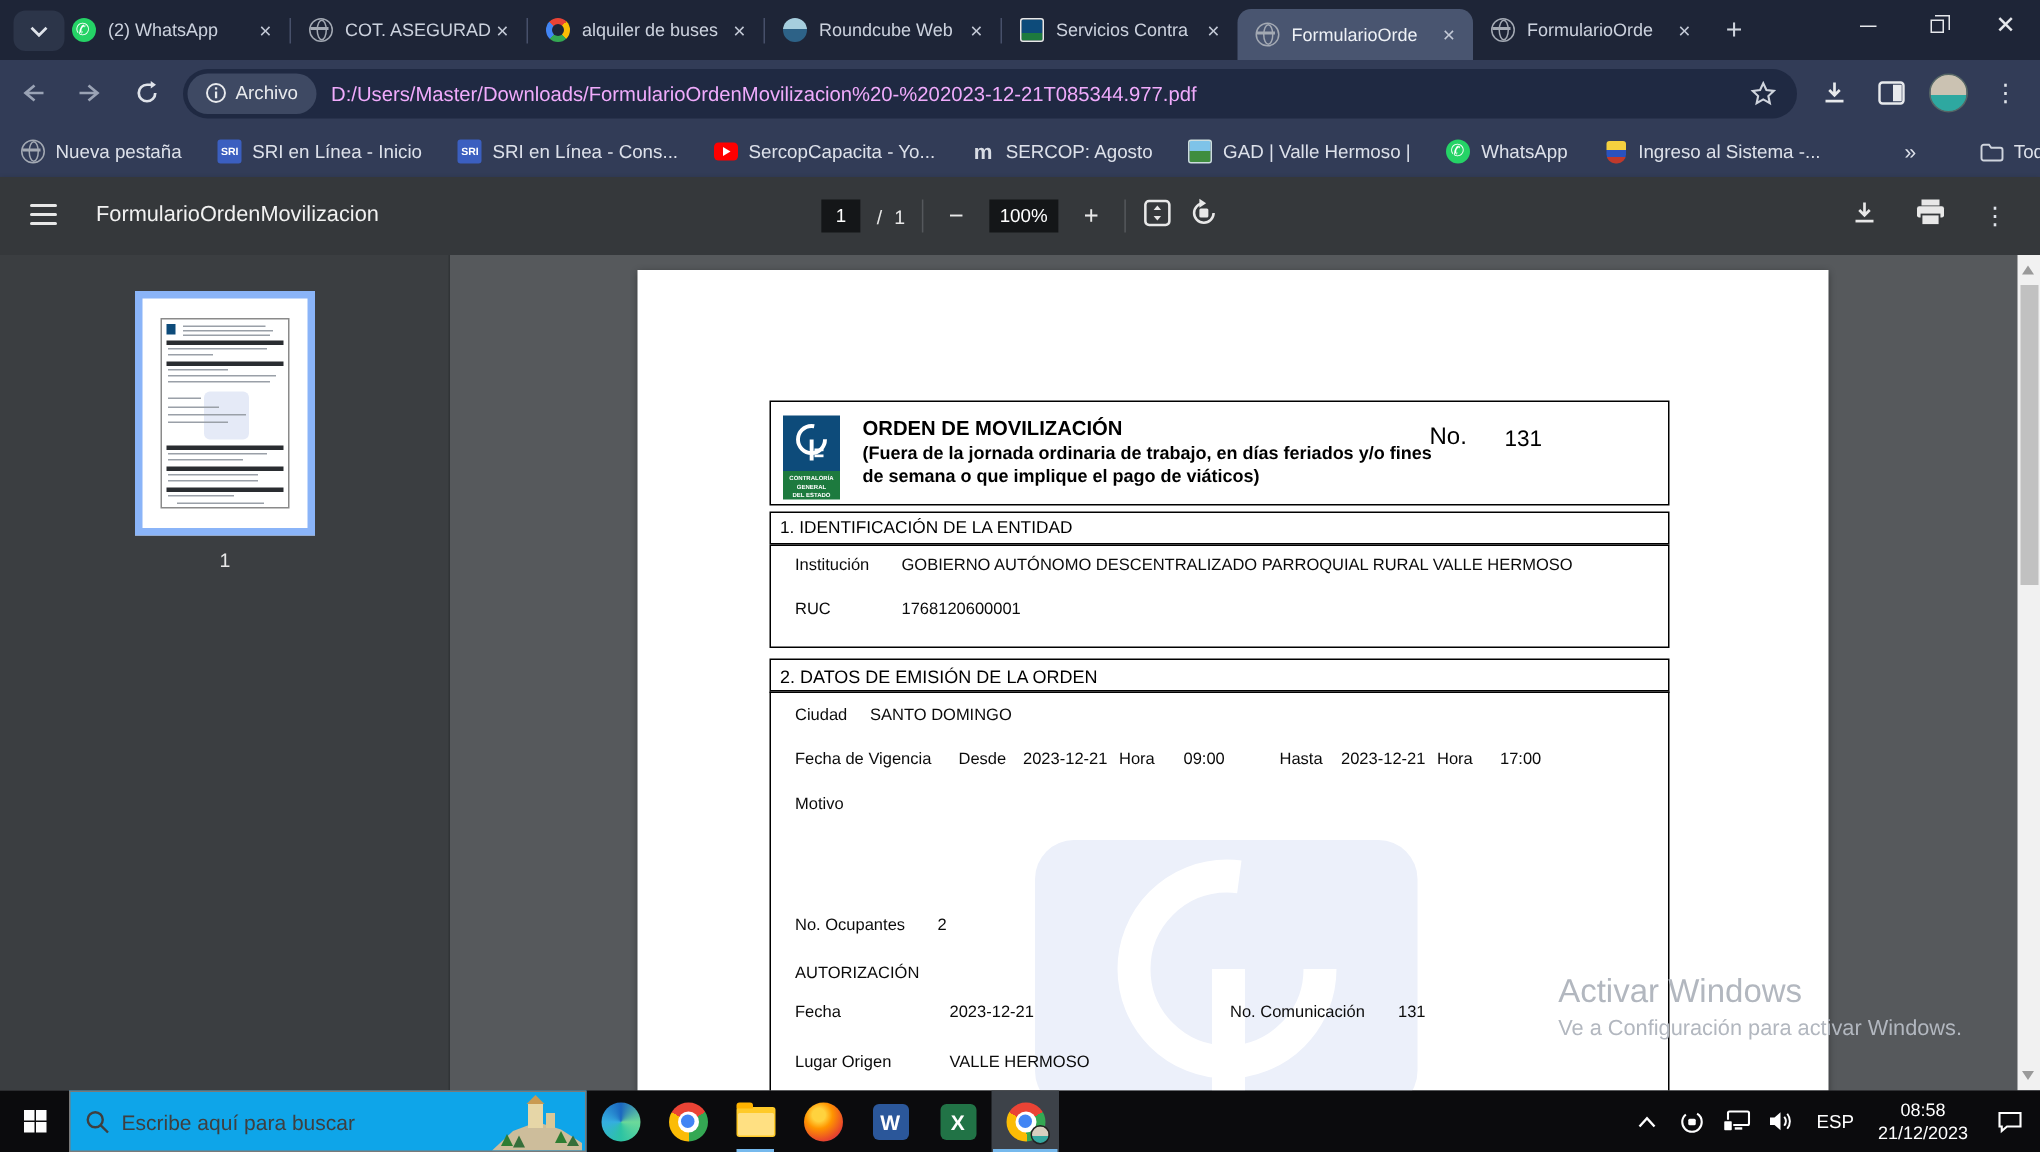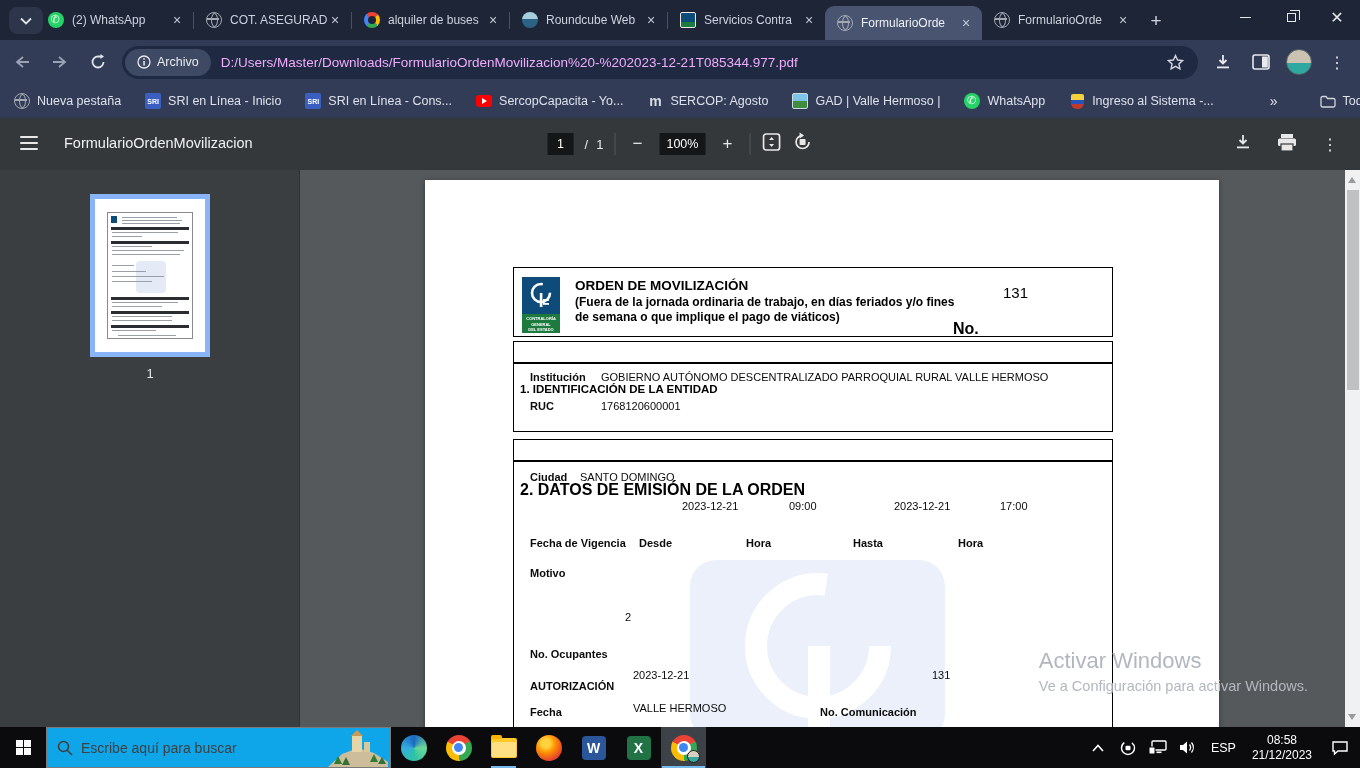--- a/index.html
+++ b/index.html
@@ -80,21 +80,21 @@
   .ml { position:absolute; background:#9aa0a8; height:1px; }
   .mbar { position:absolute; background:#2a2d31; height:2.5px; left:3px; right:3px; }
   .mlogo { position:absolute; left:3px; top:3px; width:6px; height:7px; background:#0d4b7a; }
   .mwm { position:absolute; left:28px; top:48px; width:30px; height:32px; background:#dfe5f5; border-radius:4px; opacity:.8; }
   .thumblabel { position:absolute; left:90px; top:196px; width:120px; text-align:center; color:#e8e8e8; font-size:13px; }
 
   
   .page { position:absolute; left:425px; top:10px; width:794px; height:560px; background:#fff; box-shadow:0 1px 5px rgba(0,0,0,.4); }
   .fbox { position:absolute; border:1.5px solid #000; }
   .frow { position:absolute; font-size:11px; color:#0b0b0b; white-space:nowrap; }
-  .fl { font-weight:bold;margin-top:37px; }
+  .fl { font-weight:normal; }
   .abs { position:absolute; white-space:nowrap; }
   .cgelogo { position:absolute; left:97px; top:97px; width:38px; height:56px; }
   .cgeblue { width:38px; height:37px; background:#0d4b7a; position:relative; }
   .cgegreen { width:38px; height:19px; background:#1d7a3e; color:#fff; font-size:4px; text-align:center; line-height:5.5px; padding-top:2px; font-weight:bold; }
   .formtitle { position:absolute; left:150px; top:98px; width:392px; color:#000; }
   .formtitle .t1 { font-size:13.5px; font-weight:bold; }
   .formtitle .t2 { font-size:12px; font-weight:bold; line-height:14.5px; margin-top:2px; }
   .bigwm { position:absolute; left:265px; top:380px; width:255px; height:180px; background:#ecf0fa; border-radius:26px; overflow:hidden; }
 
   
@@ -437,21 +437,21 @@
       <div class="fbox" style="left:88px; top:161px; width:600px; height:22px;">
         <div class="abs fl" style="left:6px; top:4px; font-size:11.5px;">1. IDENTIFICACIÓN DE LA ENTIDAD</div>
       </div>
       <div class="fbox" style="left:88px; top:182.5px; width:600px; height:69px;"></div>
       <div class="frow" style="left:105px; top:191px;"><span class="fl">Institución</span></div>
       <div class="frow" style="left:176px; top:191px;"><span>GOBIERNO AUTÓNOMO DESCENTRALIZADO PARROQUIAL RURAL VALLE HERMOSO</span></div>
       <div class="frow" style="left:105px; top:220px;"><span class="fl">RUC</span></div>
       <div class="frow" style="left:176px; top:220px;"><span>1768120600001</span></div>
 
       <div class="fbox" style="left:88px; top:259px; width:600px; height:22px;">
-        <div class="abs fl" style="left:6px; top:4px; font-size:16px;">2. DATOS DE EMISIÓN DE LA ORDEN</div>
+        <div class="abs fl" style="left:6px; top:4px; font-size:12px;">2. DATOS DE EMISIÓN DE LA ORDEN</div>
       </div>
       <div class="fbox" style="left:88px; top:280.5px; width:600px; height:280px; border-bottom:none;"></div>
 
       <div class="frow" style="left:105px; top:291px;"><span class="fl">Ciudad</span></div>
       <div class="frow" style="left:155px; top:291px;"><span>SANTO DOMINGO</span></div>
 
       <div class="frow fl" style="left:105px; top:320px;">Fecha de Vigencia</div>
       <div class="frow fl" style="left:214px; top:320px;">Desde</div>
       <div class="frow" style="left:257px; top:320px;">2023-12-21</div>
       <div class="frow fl" style="left:321px; top:320px;">Hora</div>

